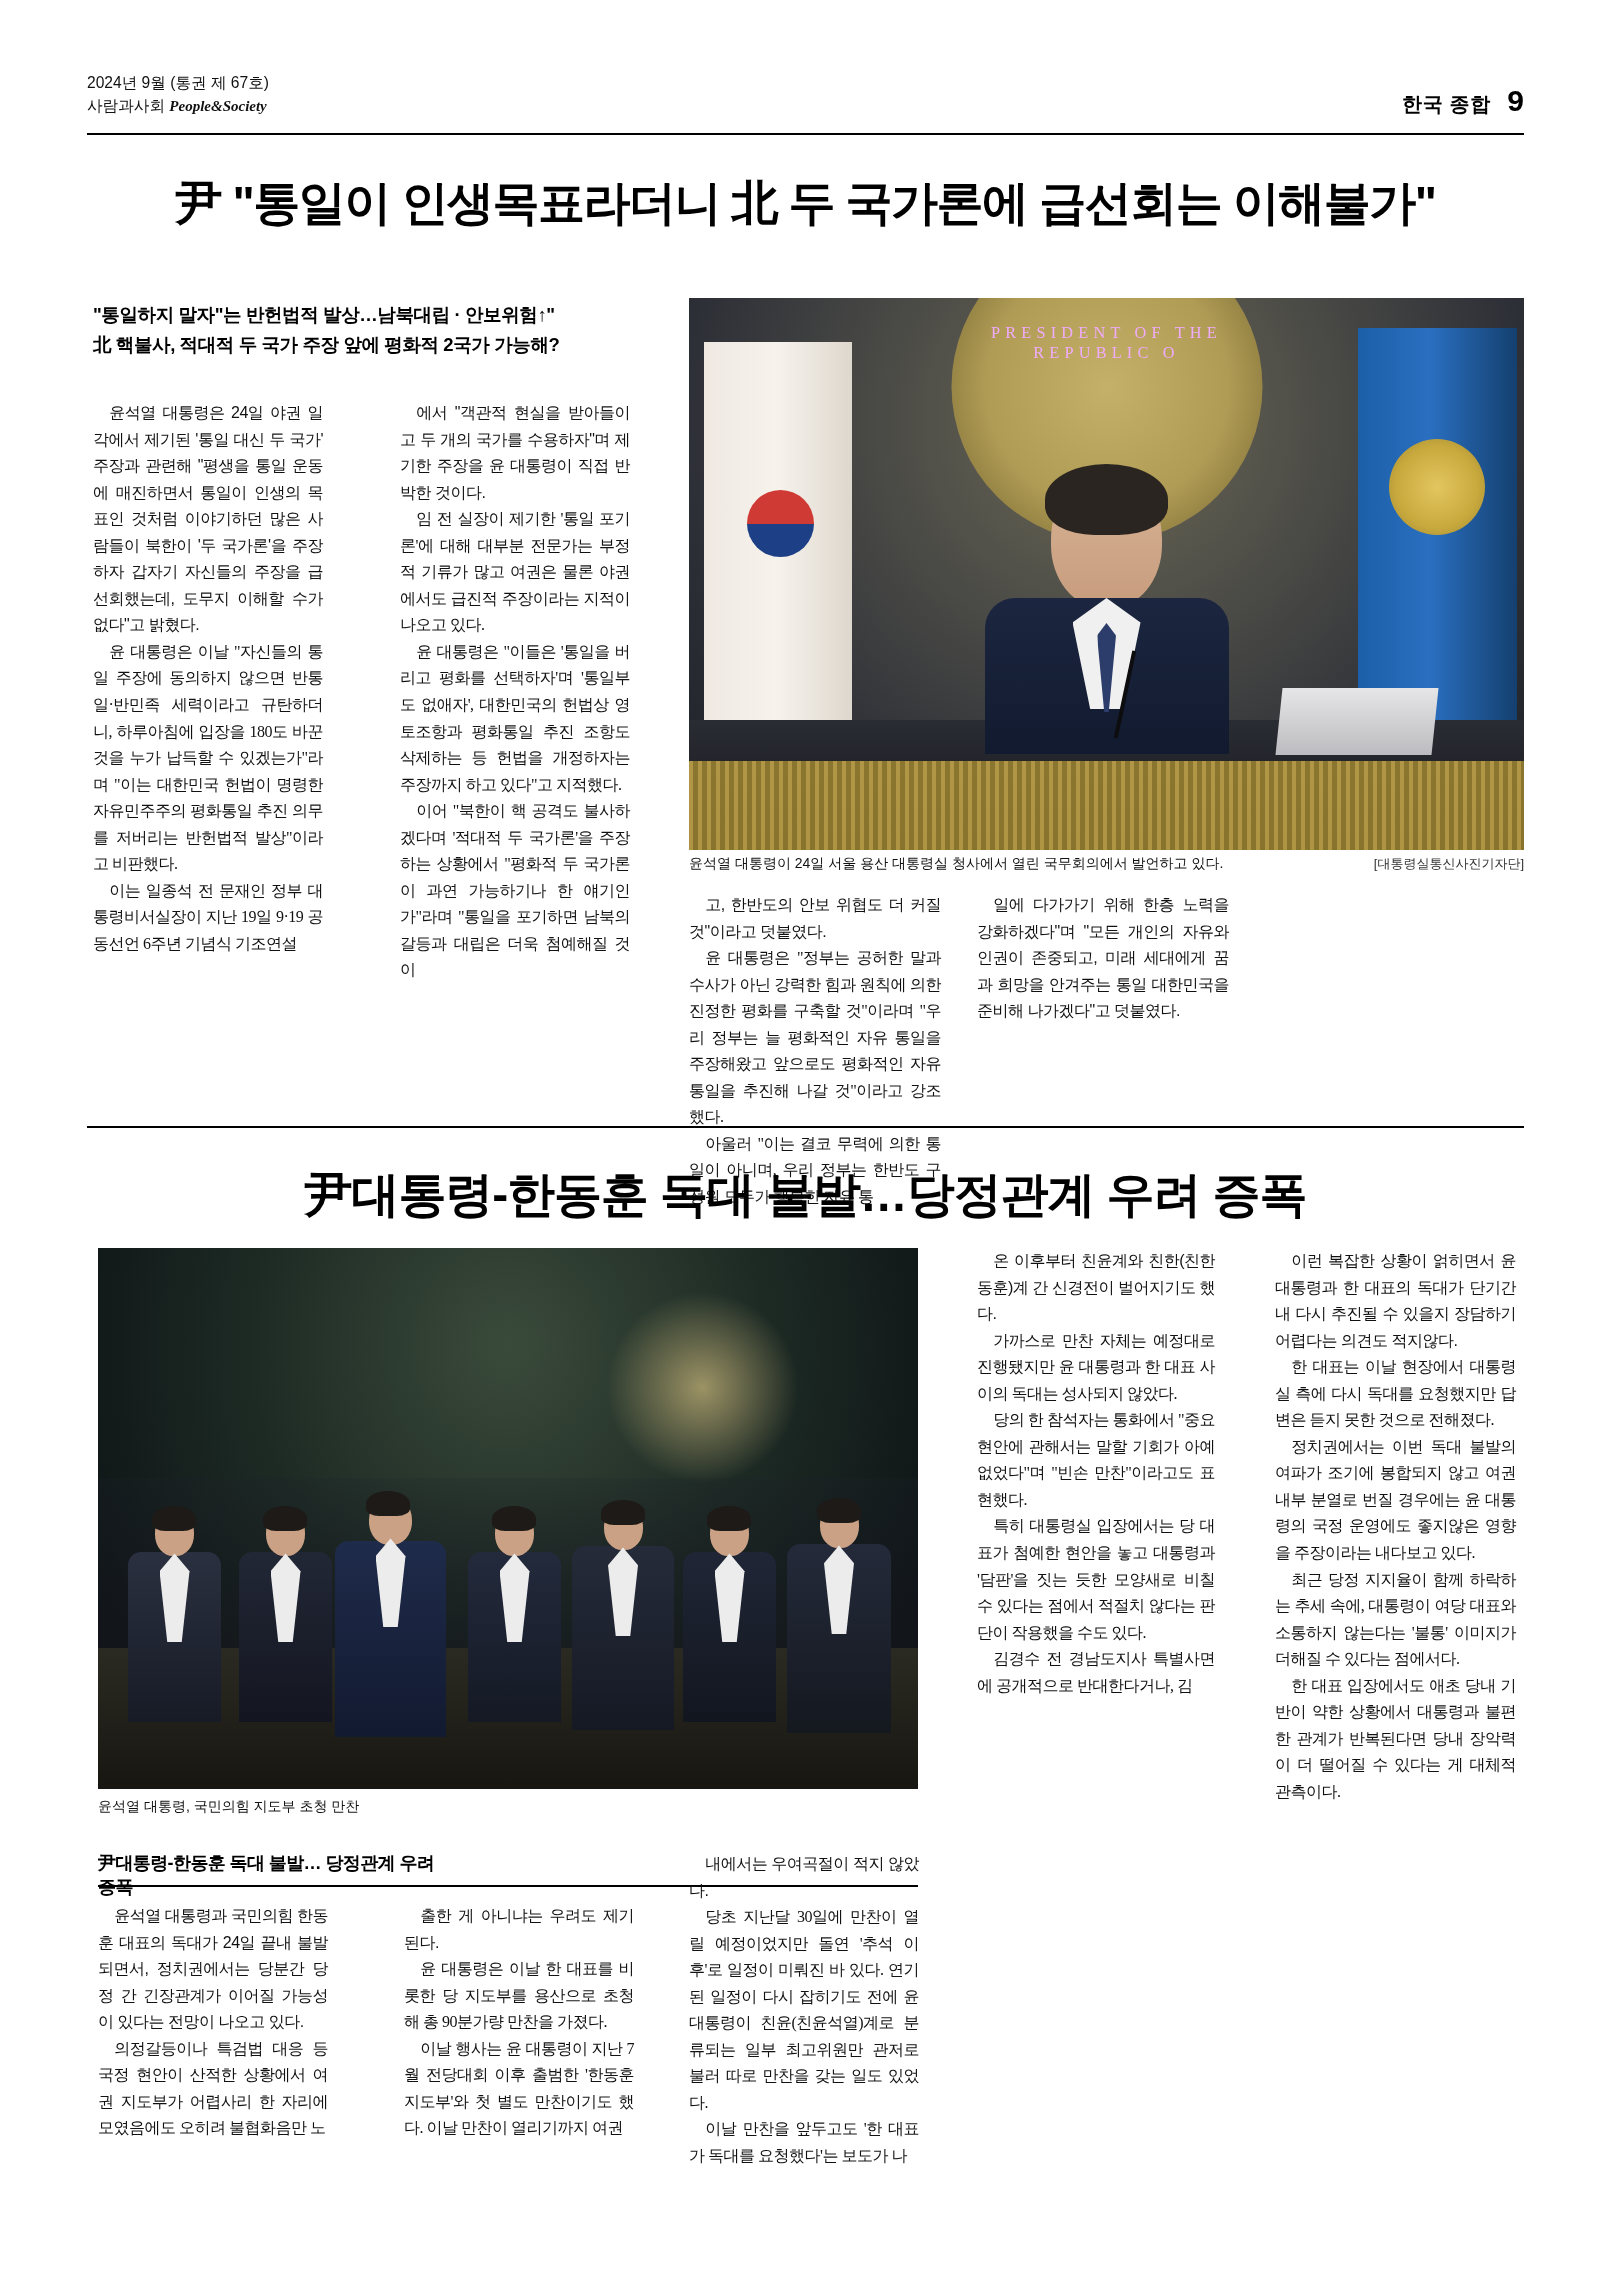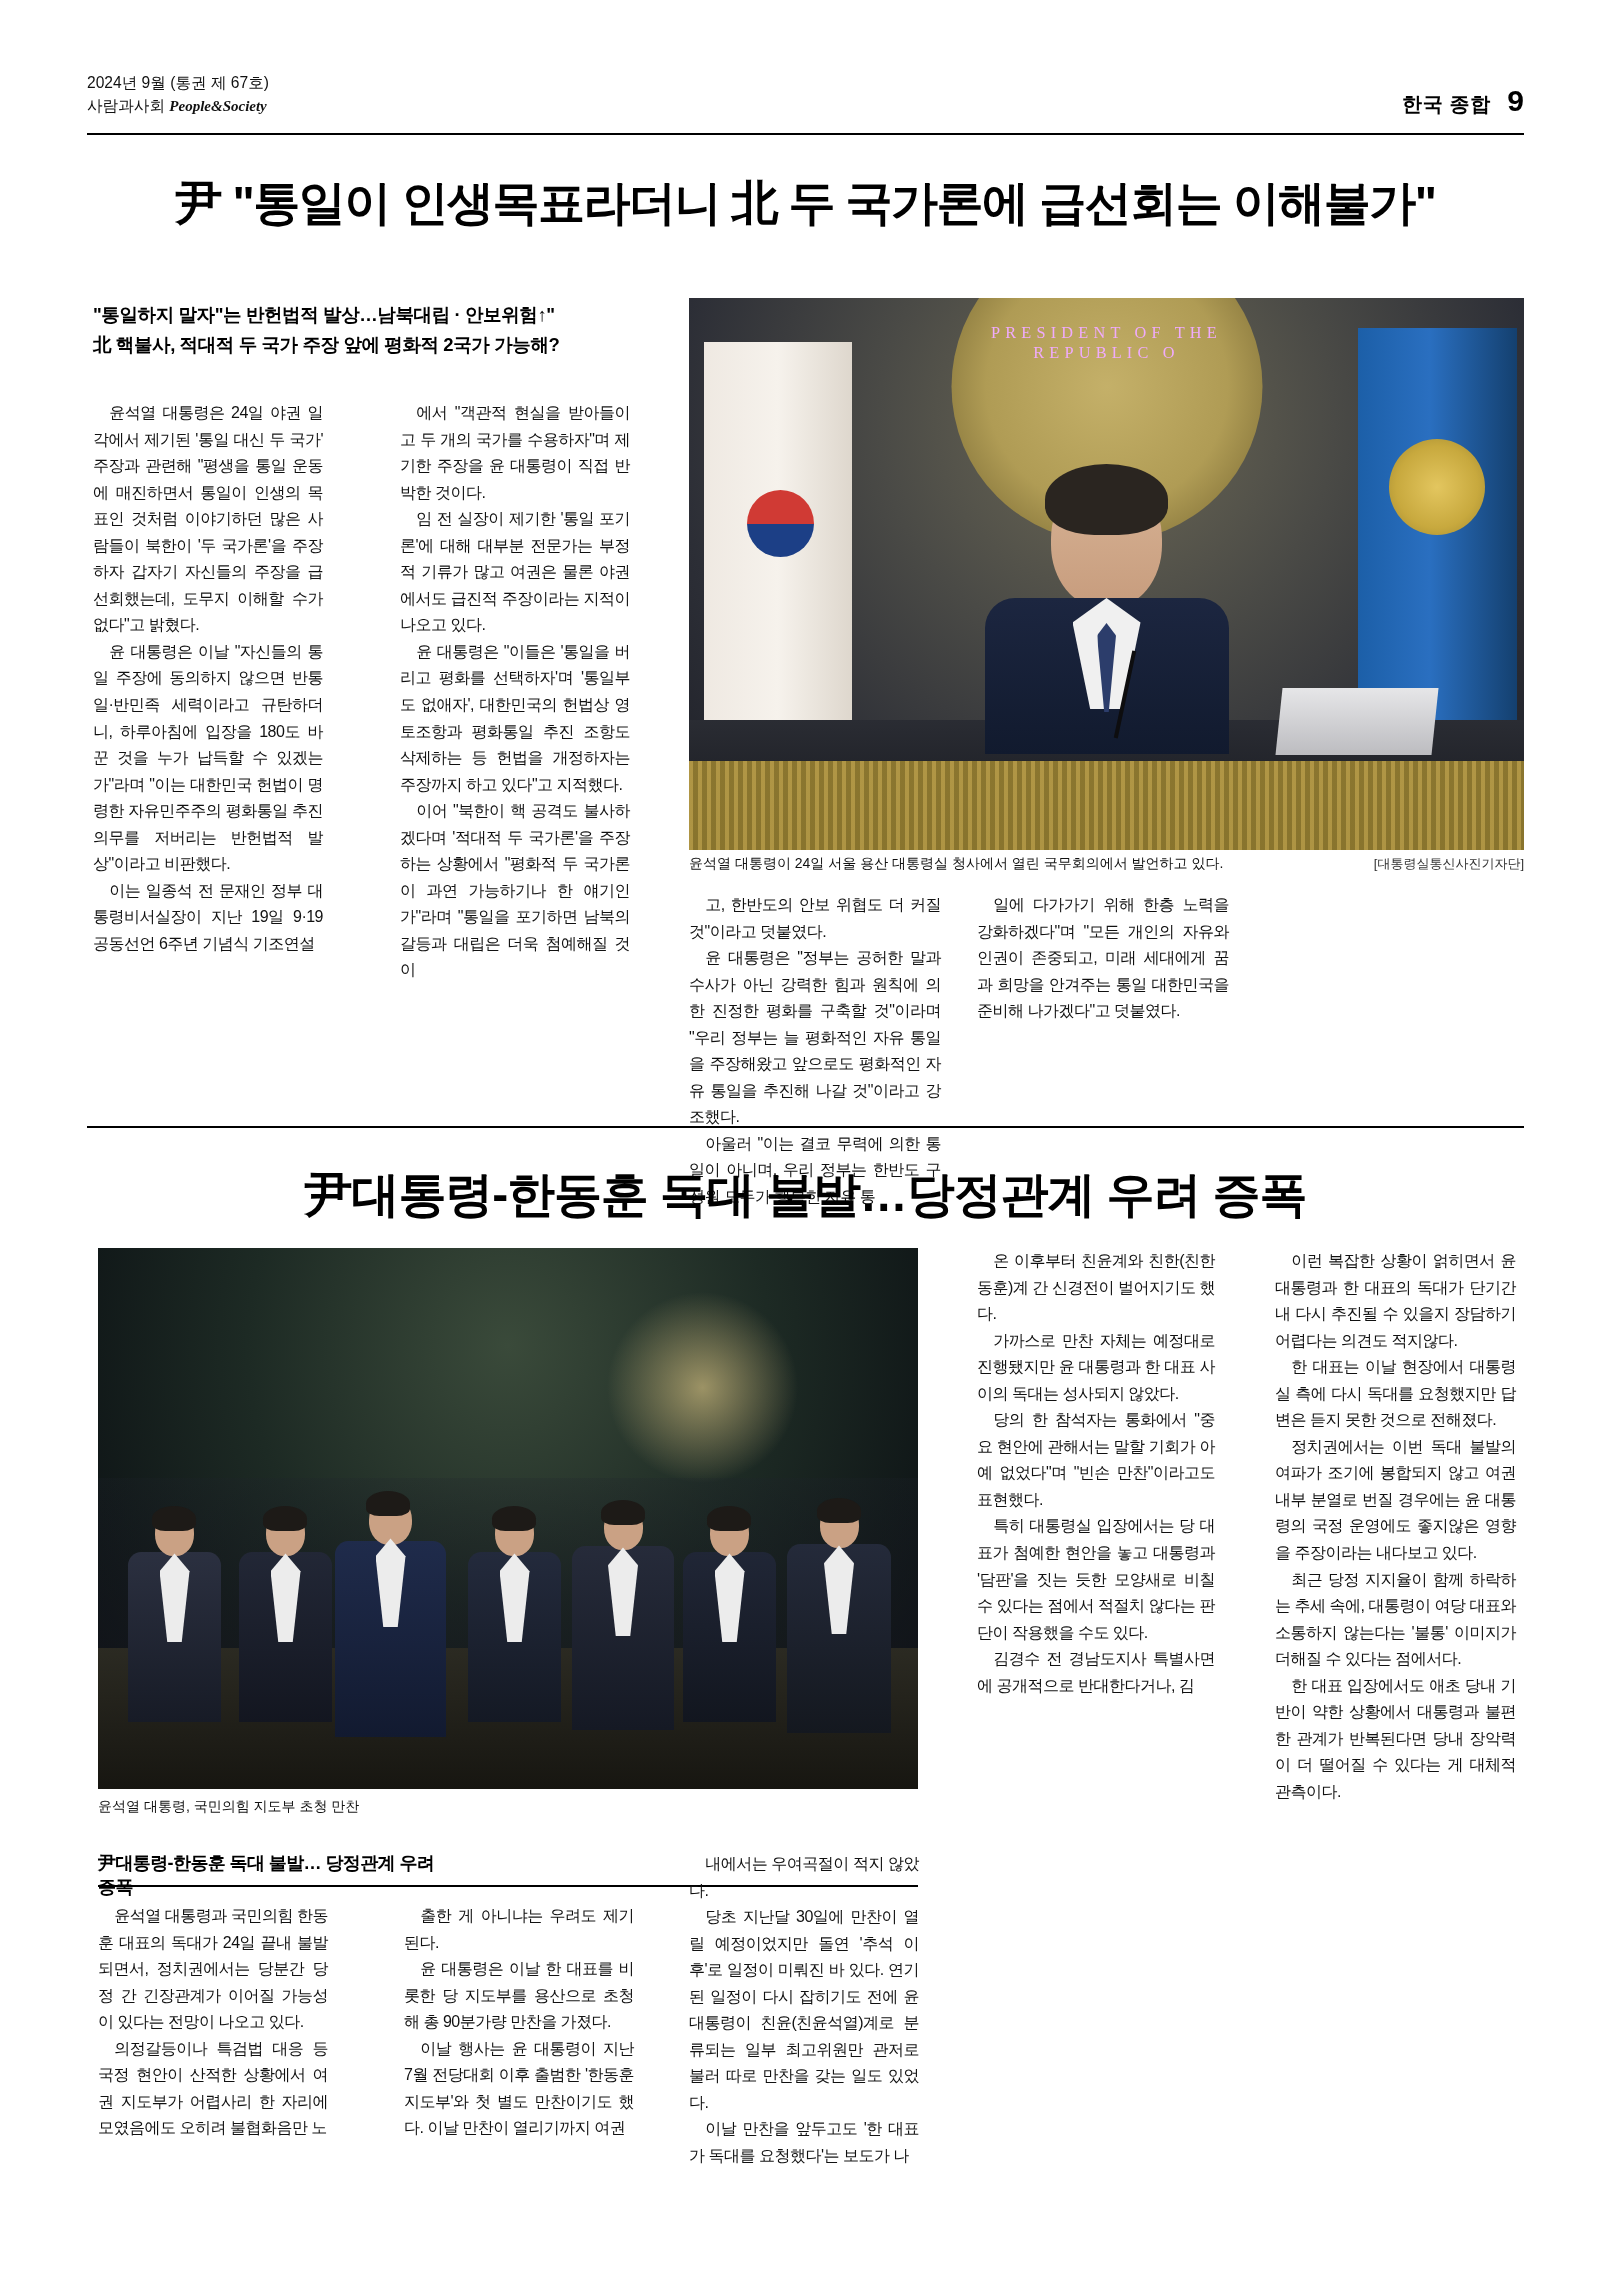--- a/index.html
+++ b/index.html
@@ -273,20 +273,21 @@
     letter-spacing: -0.5px;
     text-align: justify;
     color: #111;
   }
   .col p {
     margin: 0 0 0 0;
     text-indent: 16.3px;
   }
   .col p + p {
     margin-top: 0;
+    font-family: Liberation Serif, serif;
   }
   
   .rule-mid {
     position: absolute;
     left: 87px;
     top: 1126px;
     width: 1437px;
     height: 2.2px;
     background: #000;
   }

